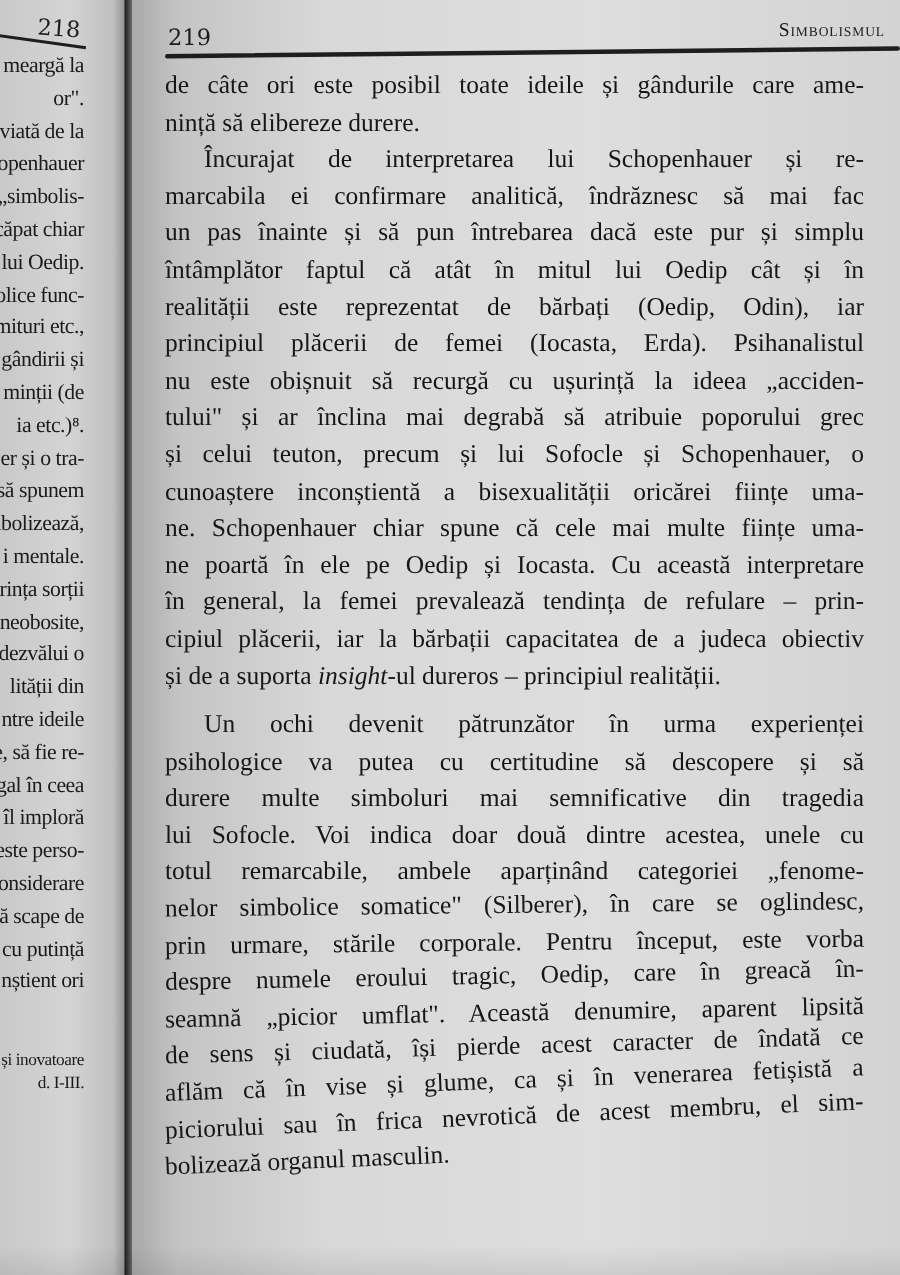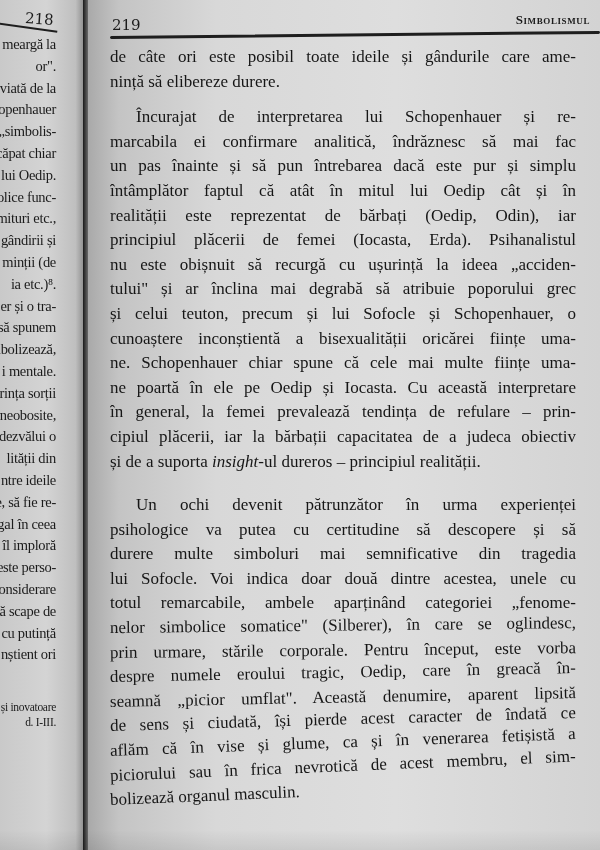--- a/index.html
+++ b/index.html
@@ -104,21 +104,20 @@
   }
   .running-head .section-title {
     position: absolute;
     right: 2px;
     top: 4px;
     font-family: "Liberation Serif", serif;
     font-size: 13px;
     font-variant: small-caps;
     letter-spacing: 0.6px;
     color: #1b1b1b;
-    font-weight: bold;
   }
   .running-head .rule {
     position: absolute;
     left: 0;
     top: 28px;
     width: 490px;
     height: 3px;
     background: #1e1e1e;
     border-radius: 2px;
     transform: rotate(-0.6deg);
@@ -141,21 +140,20 @@
     height: 24.6px;
     white-space: nowrap;
     overflow: hidden;
     text-align-last: justify;
   }
   .body-text .line.last {
     text-align-last: left;
   }
   .body-text .line.indent {
     padding-left: 26px;
-    margin-top: 11px;
   }
   .body-text em { font-style: italic; }
   .body-text .para-gap { height: 8px; }
   
   .body-text .curve1 { transform: rotate(-0.6deg); }
   .body-text .curve2 { transform: rotate(-1.1deg); }
   .body-text .curve3 { transform: rotate(-1.6deg); }
   .body-text .curve4 { transform: rotate(-2.1deg); }
   .body-text .curve5 { transform: rotate(-2.4deg); }
   .body-text .line { transform-origin: left center; }

